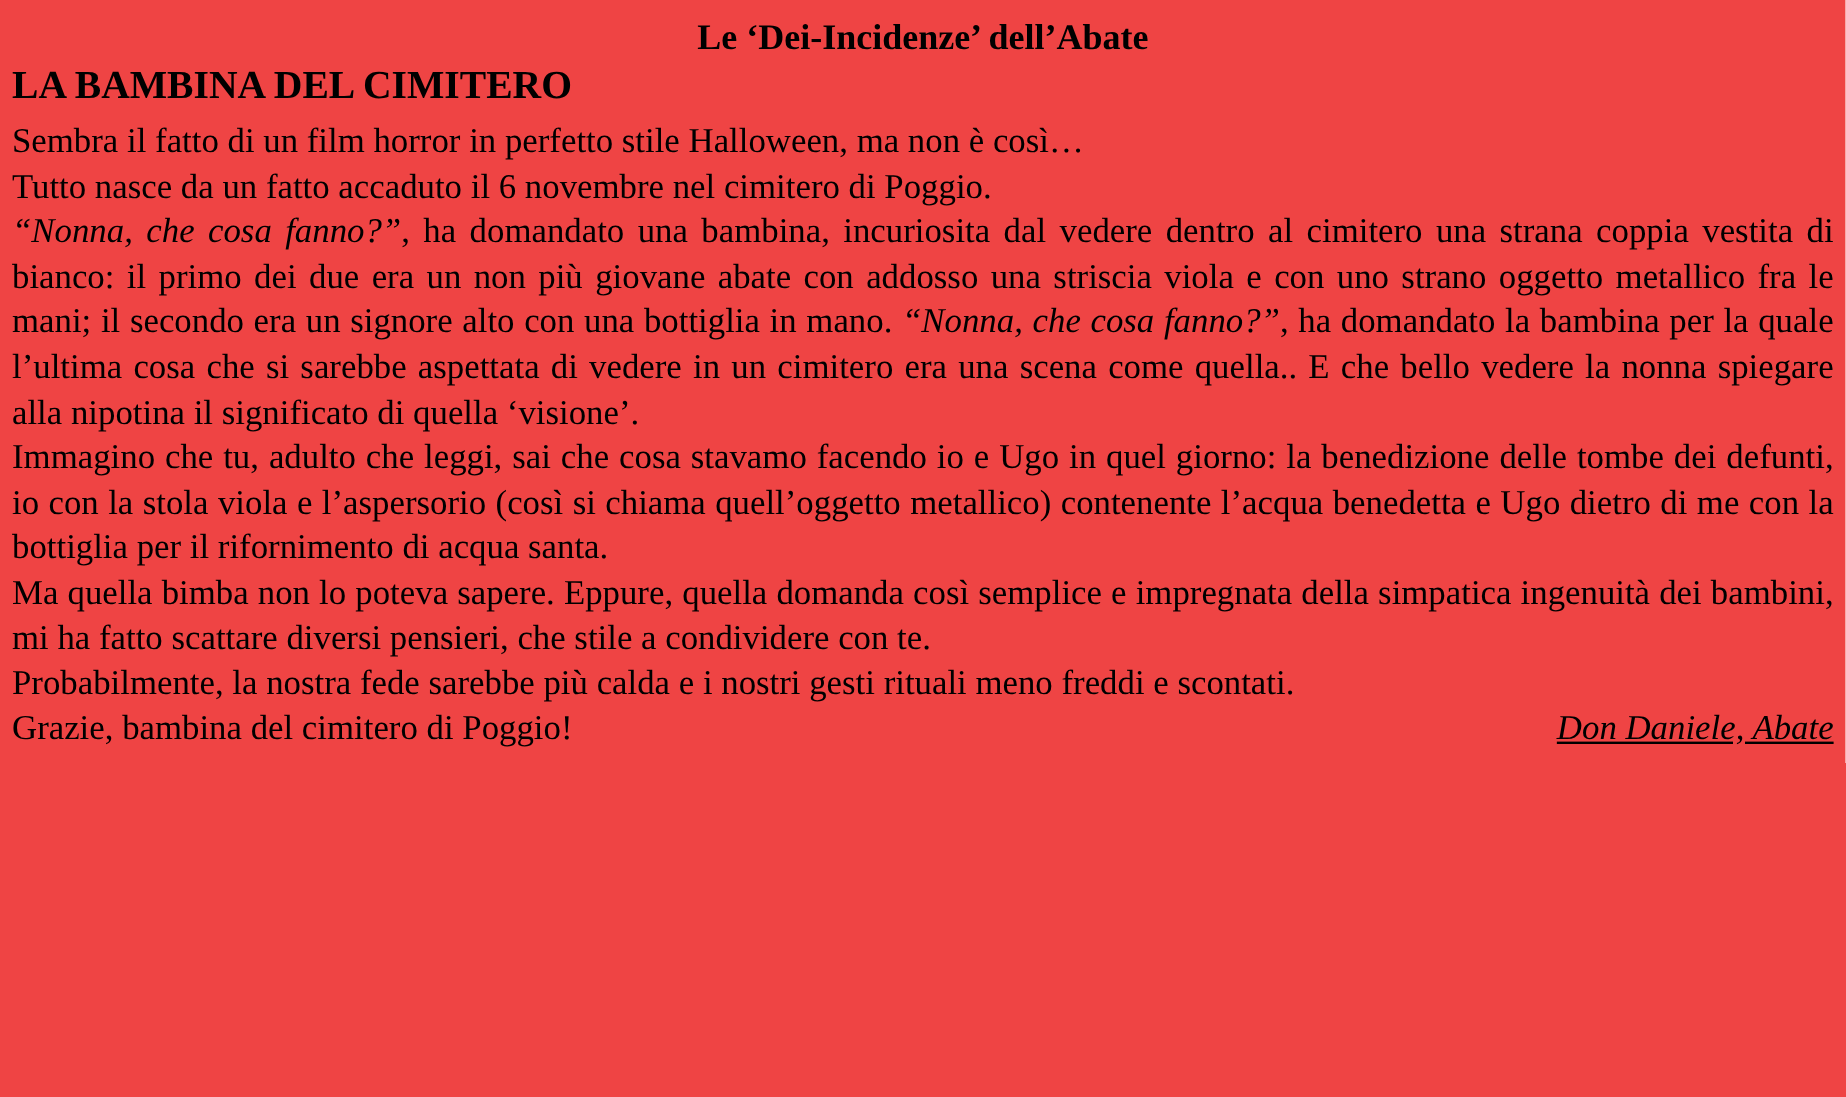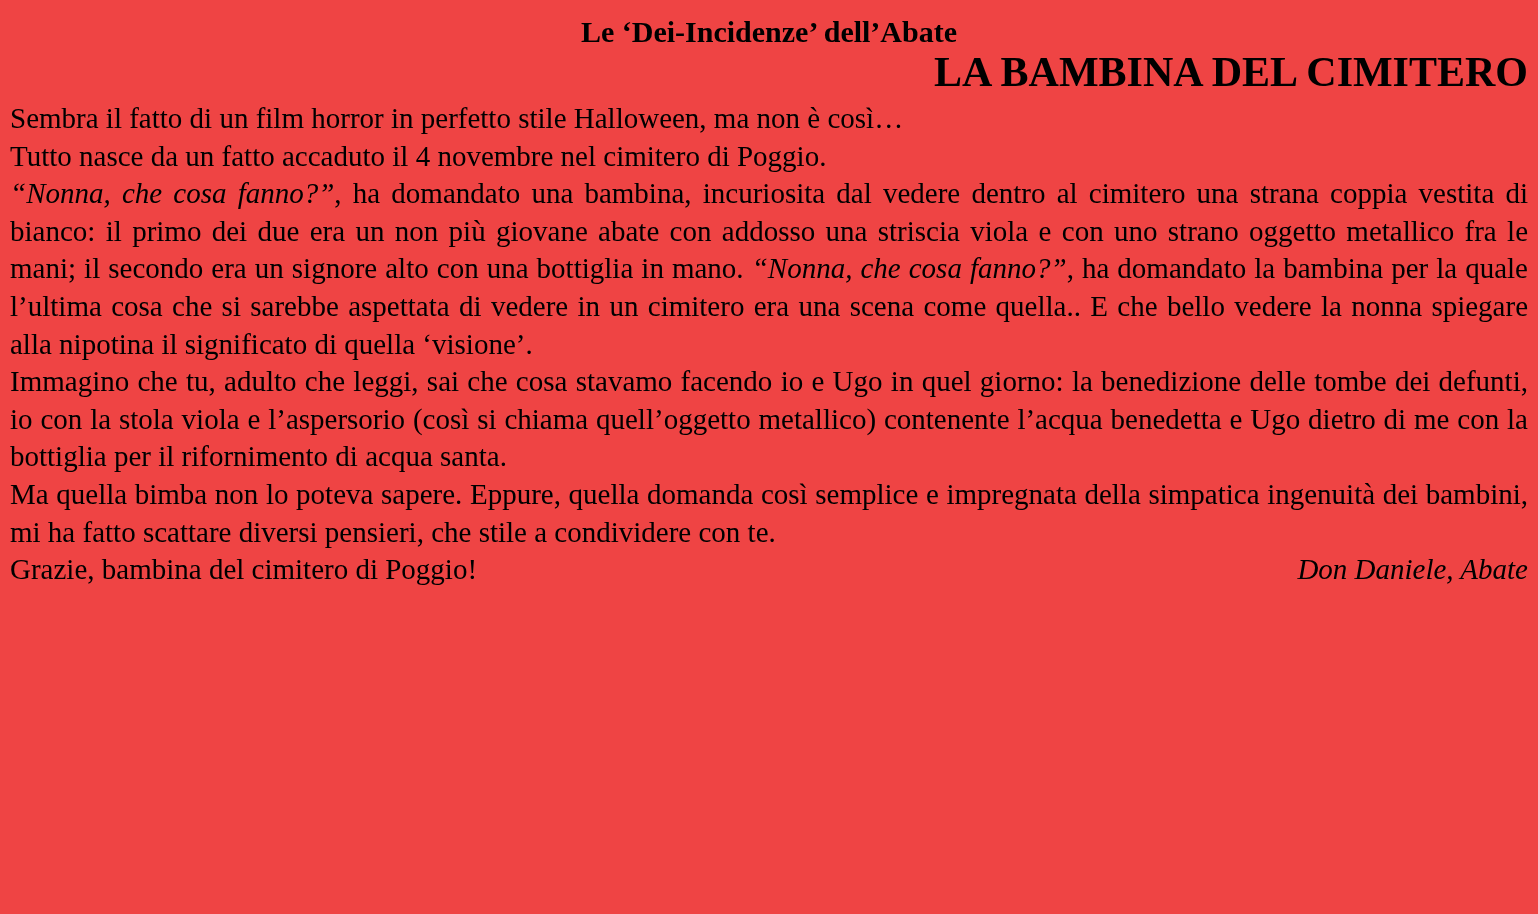--- a/index.html
+++ b/index.html
@@ -21,55 +21,57 @@
   }
   .supertitle {
     margin: 0;
     text-align: center;
     font-weight: bold;
     font-size: 30px;
     line-height: 40px;
   }
   .title {
     margin: 0 0 8px 0;
-    text-align: right;
+    text-align: left;
     font-weight: bold;
-    font-size: 42px;
+    font-size: 33px;
     line-height: 40px;
   }
   p.para {
     margin: 0;
     text-align: justify;
   }
   .italic-run {
     font-style: italic;
   }
   .closing-row {
     display: flex;
     justify-content: space-between;
     align-items: center;
   }
   .signature {
     font-style: italic;
+    text-decoration: underline;
   }
 </style>
 </head>
 <body>
 
 <div class="page">
   <header>
     <h1 class="supertitle">Le ‘Dei-Incidenze’ dell’Abate</h1>
     <h2 class="title">LA BAMBINA DEL CIMITERO</h2>
   </header>
 
   <main id="article-body">
       <p class="para"><span>Sembra il fatto di un film horror in perfetto stile Halloween, ma non è così…</span></p>
-      <p class="para"><span>Tutto nasce da un fatto accaduto il 4 novembre nel cimitero di Poggio.</span></p>
+      <p class="para"><span>Tutto nasce da un fatto accaduto il 6 novembre nel cimitero di Poggio.</span></p>
       <p class="para"><em class="italic-run">“Nonna, che cosa fanno?”</em><span>, ha domandato una bambina, incuriosita dal vedere dentro al cimitero una strana coppia vestita di bianco: il primo dei due era un non più giovane abate con addosso una striscia viola e con uno strano oggetto metallico fra le mani; il secondo era un signore alto con una bottiglia in mano. </span><em class="italic-run">“Nonna, che cosa fanno?”</em><span>, ha domandato la bambina per la quale l’ultima cosa che si sarebbe aspettata di vedere in un cimitero era una scena come quella.. E che bello vedere la nonna spiegare alla nipotina il significato di quella ‘visione’.</span></p>
       <p class="para"><span>Immagino che tu, adulto che leggi, sai che cosa stavamo facendo io e Ugo in quel giorno: la benedizione delle tombe dei defunti, io con la stola viola e l’aspersorio (così si chiama quell’oggetto metallico) contenente l’acqua benedetta e Ugo dietro di me con la bottiglia per il rifornimento di acqua santa.</span></p>
       <p class="para"><span>Ma quella bimba non lo poteva sapere. Eppure, quella domanda così semplice e impregnata della simpatica ingenuità dei bambini, mi ha fatto scattare diversi pensieri, che stile a condividere con te.</span></p>
+      <p class="para"><span>Probabilmente, la nostra fede sarebbe più calda e i nostri gesti rituali meno freddi e scontati.</span></p>
     </main>
 
   <div class="closing-row">
     <span>Grazie, bambina del cimitero di Poggio!</span>
     <span class="signature">Don Daniele, Abate</span>
   </div>
 </div>
 
 </body></html>

